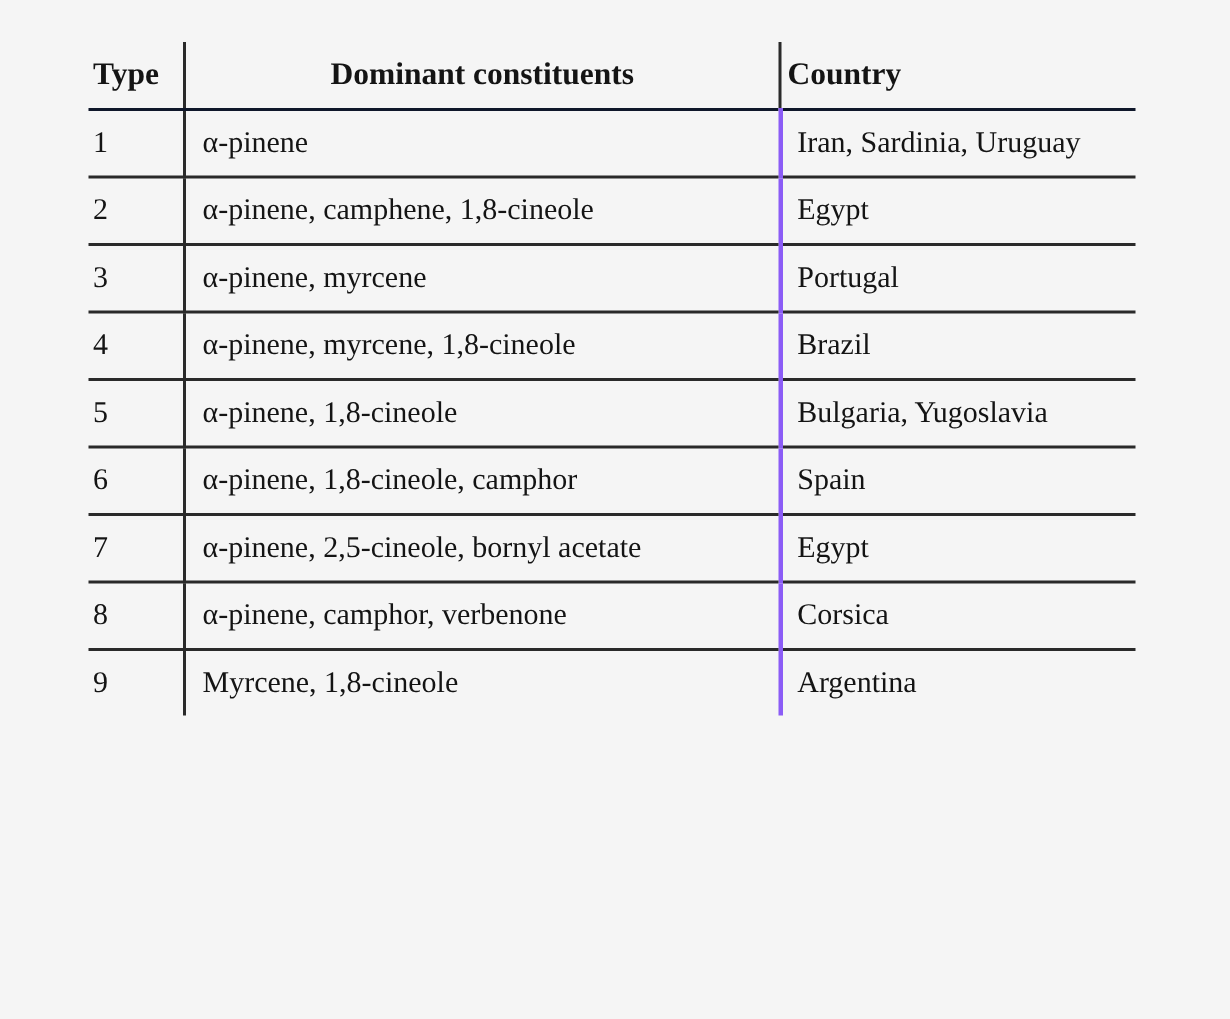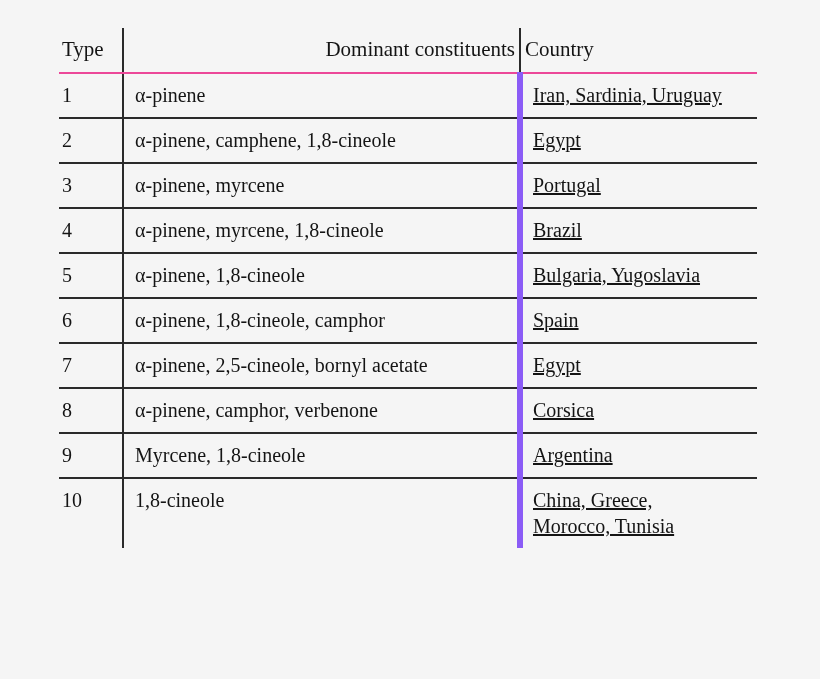--- a/index.html
+++ b/index.html
@@ -29,53 +29,52 @@
 
   th, td {
     vertical-align: top;
     font-size: 20px;
     line-height: 26px;
     overflow: hidden;
   }
 
   
   thead th {
-    font-weight: normal;
+    font-weight: bold;
     font-size: 21px;
-    border-bottom: 2px solid #ec4899;
+    border-bottom: 2px solid #0f172a;
     padding: 8px 4px 10px 4px;
   }
   thead th.col-type {
     text-align: left;
     padding-left: 3px;
     border-right: 2px solid #2a2a2a;
   }
   thead th.col-const {
-    text-align: right;
+    text-align: center;
     border-right: 2px solid #2a2a2a;
   }
   thead th.col-country {
     text-align: left;
   }
 
   
   tbody td {
     padding: 8px 8px 9px 3px;
   }
   tbody td.col-type {
     border-right: 2px solid #2a2a2a;
   }
   tbody td.col-const {
-    border-right: 6px solid #8b5cf6;
+    border-right: 3px solid #8b5cf6;
     padding-left: 11px;
   }
   tbody td.col-country {
     padding-left: 10px;
     white-space: pre-line;
-    text-decoration: underline;
   }
   
   tbody tr:not(:last-child) td {
     border-bottom: 2px solid #2a2a2a;
   }
 </style>
 </head>
 <body>
 
 <div class="table-wrap">
@@ -140,23 +139,17 @@
     <td class="col-const">α-pinene, camphor, verbenone</td>
     <td class="col-country">Corsica</td>
   </tr>
 
   <tr>
     <td class="col-type">9</td>
     <td class="col-const">Myrcene, 1,8-cineole</td>
     <td class="col-country">Argentina</td>
   </tr>
 
-  <tr>
-    <td class="col-type">10</td>
-    <td class="col-const">1,8-cineole</td>
-    <td class="col-country">China, Greece,
-Morocco, Tunisia</td>
-  </tr>
 
 
 </tbody>
   </table>
 </div>
 
 </body></html>

